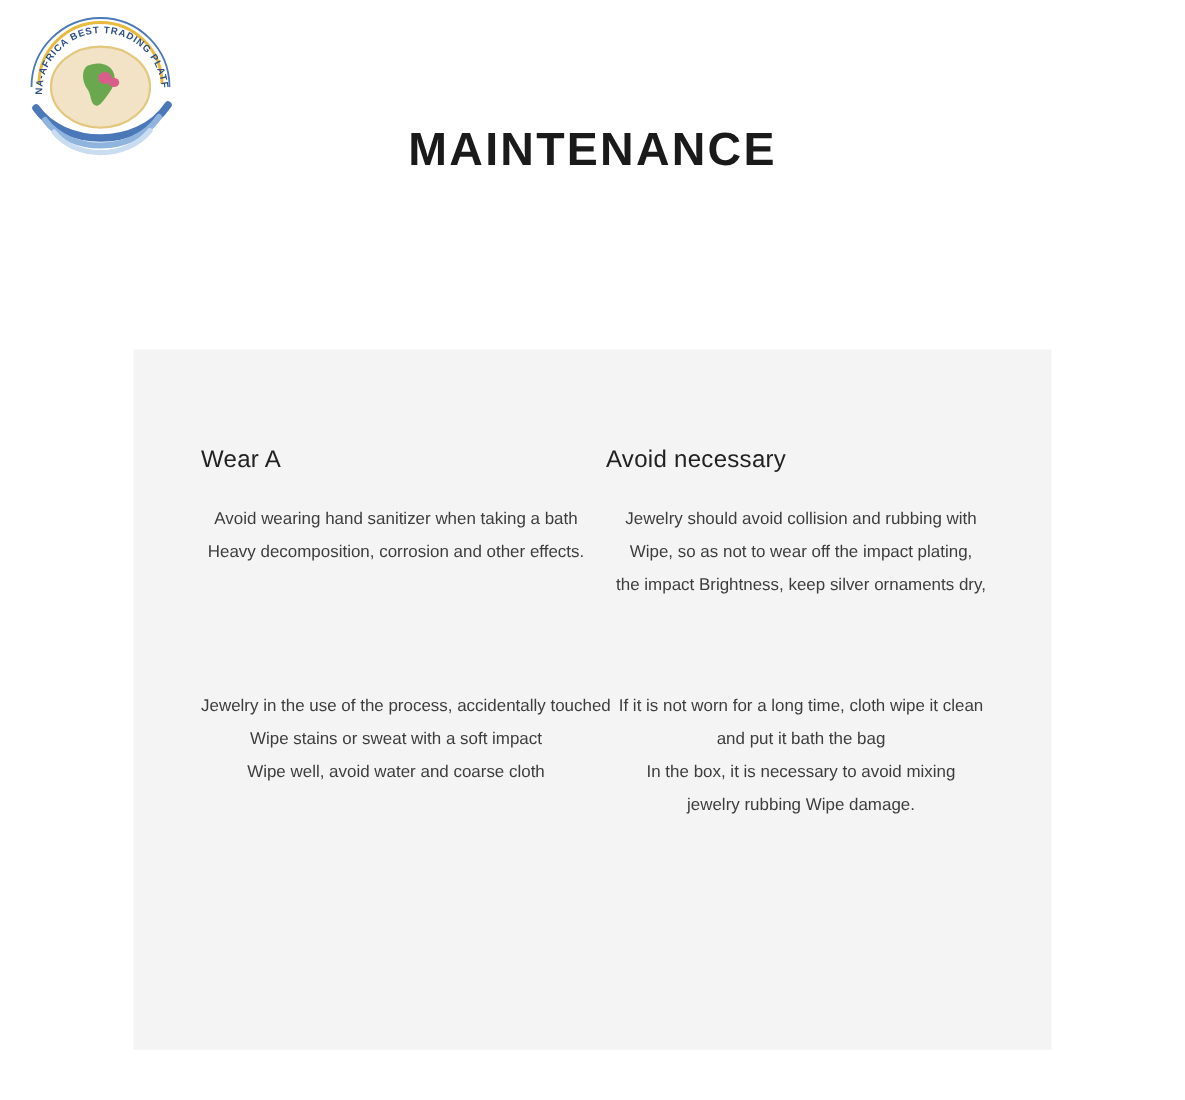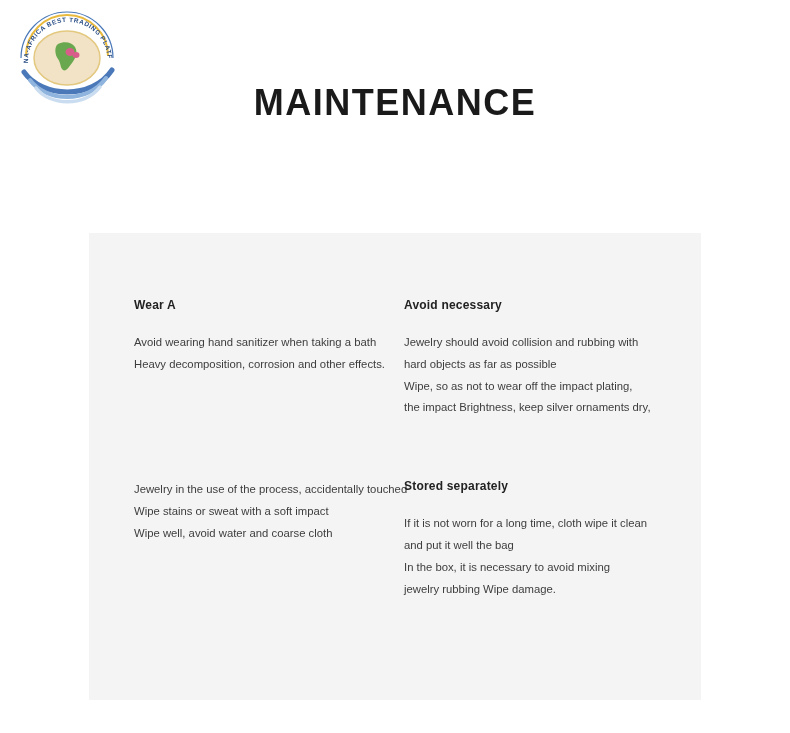--- a/index.html
+++ b/index.html
@@ -26,21 +26,21 @@
   }
   .logo svg { display: block; }
 
   
   .page-title {
     position: absolute;
     left: 0;
     right: 0;
     top: 82px;
     text-align: center;
-    font-size: 36px;
+    font-size: 31px;
     font-weight: bold;
     letter-spacing: 1.5px;
     color: #1a1a1a;
     font-family: "Liberation Sans", sans-serif;
   }
 
   
   .panel {
     position: absolute;
     left: 89px;
@@ -58,33 +58,34 @@
     display: flex;
     flex-wrap: wrap;
   }
   .cell {
     width: 50%;
     box-sizing: border-box;
     padding-right: 10px;
     margin-bottom: 60px;
   }
   .cell-heading {
-    font-size: 12px;
-    font-weight: 700;
+    font-size: 16px;
+    font-weight: 400;
     color: #222222;
     margin: 0 0 20px 0;
     letter-spacing: 0.2px;
   }
   .cell-lines {
     font-size: 11.3px;
     line-height: 21.8px;
     color: #3d3d3d;
   }
   .cell-lines div {
     white-space: nowrap;
+    text-align: center;
   }
 </style>
 </head>
 <body>
 
 <div class="logo" aria-label="logo">
   <svg width="105" height="105" viewBox="0 0 105 105" xmlns="http://www.w3.org/2000/svg">
     <defs>
       <path id="arcPath" d="M 14,54 A 40,40 0 0 1 94,54" fill="none"></path>
     </defs>
@@ -122,38 +123,36 @@
       <div class="cell-lines">
         <div>Avoid wearing hand sanitizer when taking a bath</div>
         <div>Heavy decomposition, corrosion and other effects.</div>
       </div>
     </div>
 
     <div class="cell">
       <div class="cell-heading">Avoid necessary</div>
       <div class="cell-lines">
         <div>Jewelry should avoid collision and rubbing with</div>
-        <div>hard objects as far as possible</div>
         <div>Wipe, so as not to wear off the impact plating,</div>
         <div>the impact Brightness, keep silver ornaments dry,</div>
       </div>
     </div>
 
     <div class="cell">
       <div class="cell-lines">
         <div>Jewelry in the use of the process, accidentally touched</div>
         <div>Wipe stains or sweat with a soft impact</div>
         <div>Wipe well, avoid water and coarse cloth</div>
       </div>
     </div>
 
     <div class="cell">
-      <div class="cell-heading">Stored separately</div>
       <div class="cell-lines">
         <div>If it is not worn for a long time, cloth wipe it clean</div>
-        <div>and put it well the bag</div>
+        <div>and put it bath the bag</div>
         <div>In the box, it is necessary to avoid mixing</div>
         <div>jewelry rubbing  Wipe damage.</div>
       </div>
     </div>
 
   </div>
 </div>
 
 </body></html>

